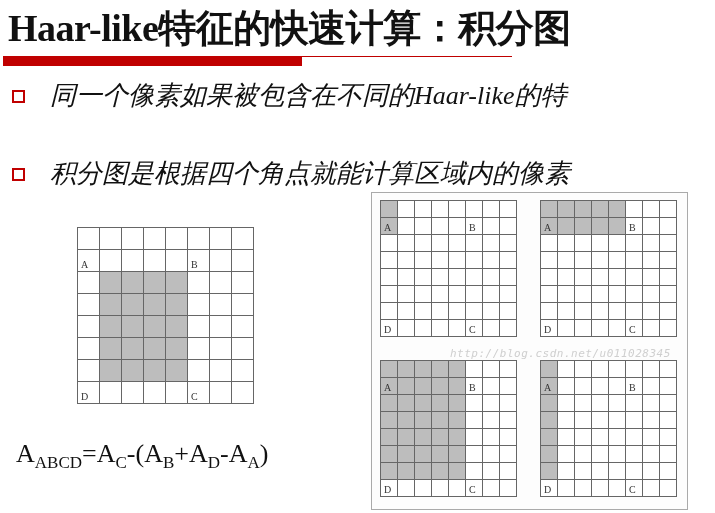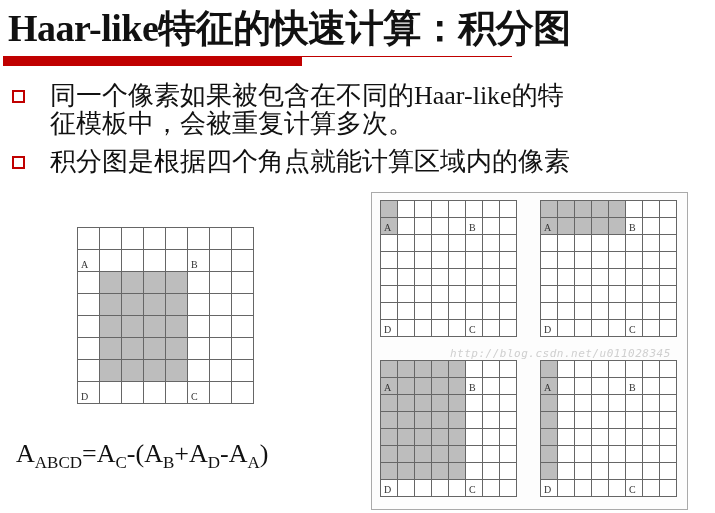--- a/index.html
+++ b/index.html
@@ -1,21 +1,21 @@
 <!DOCTYPE html>
 <html><head>
 <meta charset="utf-8">
 <style>
   html, body { margin:0; padding:0; background:#fff; }
   body { width:715px; height:513px; position:relative; overflow:hidden;
          font-family:"Liberation Serif","DejaVu Serif",serif; color:#111; }
   .title { position:absolute; left:8px; top:4px; font-size:38px; line-height:48px; white-space:nowrap; letter-spacing:-0.5px;font-weight:bold; }
   .rule-thin { position:absolute; left:3px; top:56px; width:509px; height:1px; background:#c00000; }
   .rule-thick { position:absolute; left:3px; top:56px; width:299px; height:10px; background:#c00000; }
-  .bullet { position:absolute; left:10px; width:680px; font-size:26px; line-height:28px; }
+  .bullet { position:absolute; left:10px; width:680px; font-size:26px; line-height:28px;font-style:italic; }
   .bullet .box { position:absolute; left:2px; top:8px; width:13px; height:13px; border:2px solid #c00000; box-sizing:border-box; background:#fff; }
   .bullet .txt { margin-left:40px; display:block; }
   .grid { position:absolute; display:grid; border-left:1px solid #666; border-top:1px solid #666; }
   .cell { border-right:1px solid #666; border-bottom:1px solid #666; position:relative; box-sizing:border-box; background:#fff; }
   .cell.shade { background:#bdbdbd; }
   .cell .lbl { position:absolute; left:3px; bottom:1px; font-size:10px; color:#333; }
   .frame { position:absolute; left:371px; top:192px; width:317px; height:318px; border:1px solid #aaa; box-sizing:border-box; background:#fdfdfd; }
   .wm { position:absolute; left:450px; top:347px; font-family:"DejaVu Sans Mono",monospace; font-size:11px; color:#cfcfcf; letter-spacing:0.5px;font-style:italic; }
   .formula { position:absolute; left:10px; top:438px; font-size:26px; line-height:32px; white-space:nowrap;margin-left:6px; }
   .formula sub { font-size:17px; vertical-align:-6px; }
@@ -23,23 +23,22 @@
 </head>
 <body>
 
 <div class="title">Haar-like特征的快速计算：积分图</div>
 <div class="rule-thin"></div>
 <div class="rule-thick"></div>
 
 <div class="bullet" style="top:82px;">
   <span class="box"></span>
   <span class="txt">同一个像素如果被包含在不同的Haar-like的特</span>
-  <span class="txt">征模板中，会被重复计算多次。</span>
 </div>
-<div class="bullet" style="top:148px;">
+<div class="bullet" style="top:160px;">
   <span class="box"></span>
   <span class="txt">积分图是根据四个角点就能计算区域内的像素</span>
 </div>
 
 <div id="main-grid" class="grid" style="left: 77px; top: 227px; grid-template-columns: repeat(8, 22px); grid-template-rows: repeat(8, 22px);">
     <div class="cell"></div>
     <div class="cell"></div>
     <div class="cell"></div>
     <div class="cell"></div>
     <div class="cell"></div>

